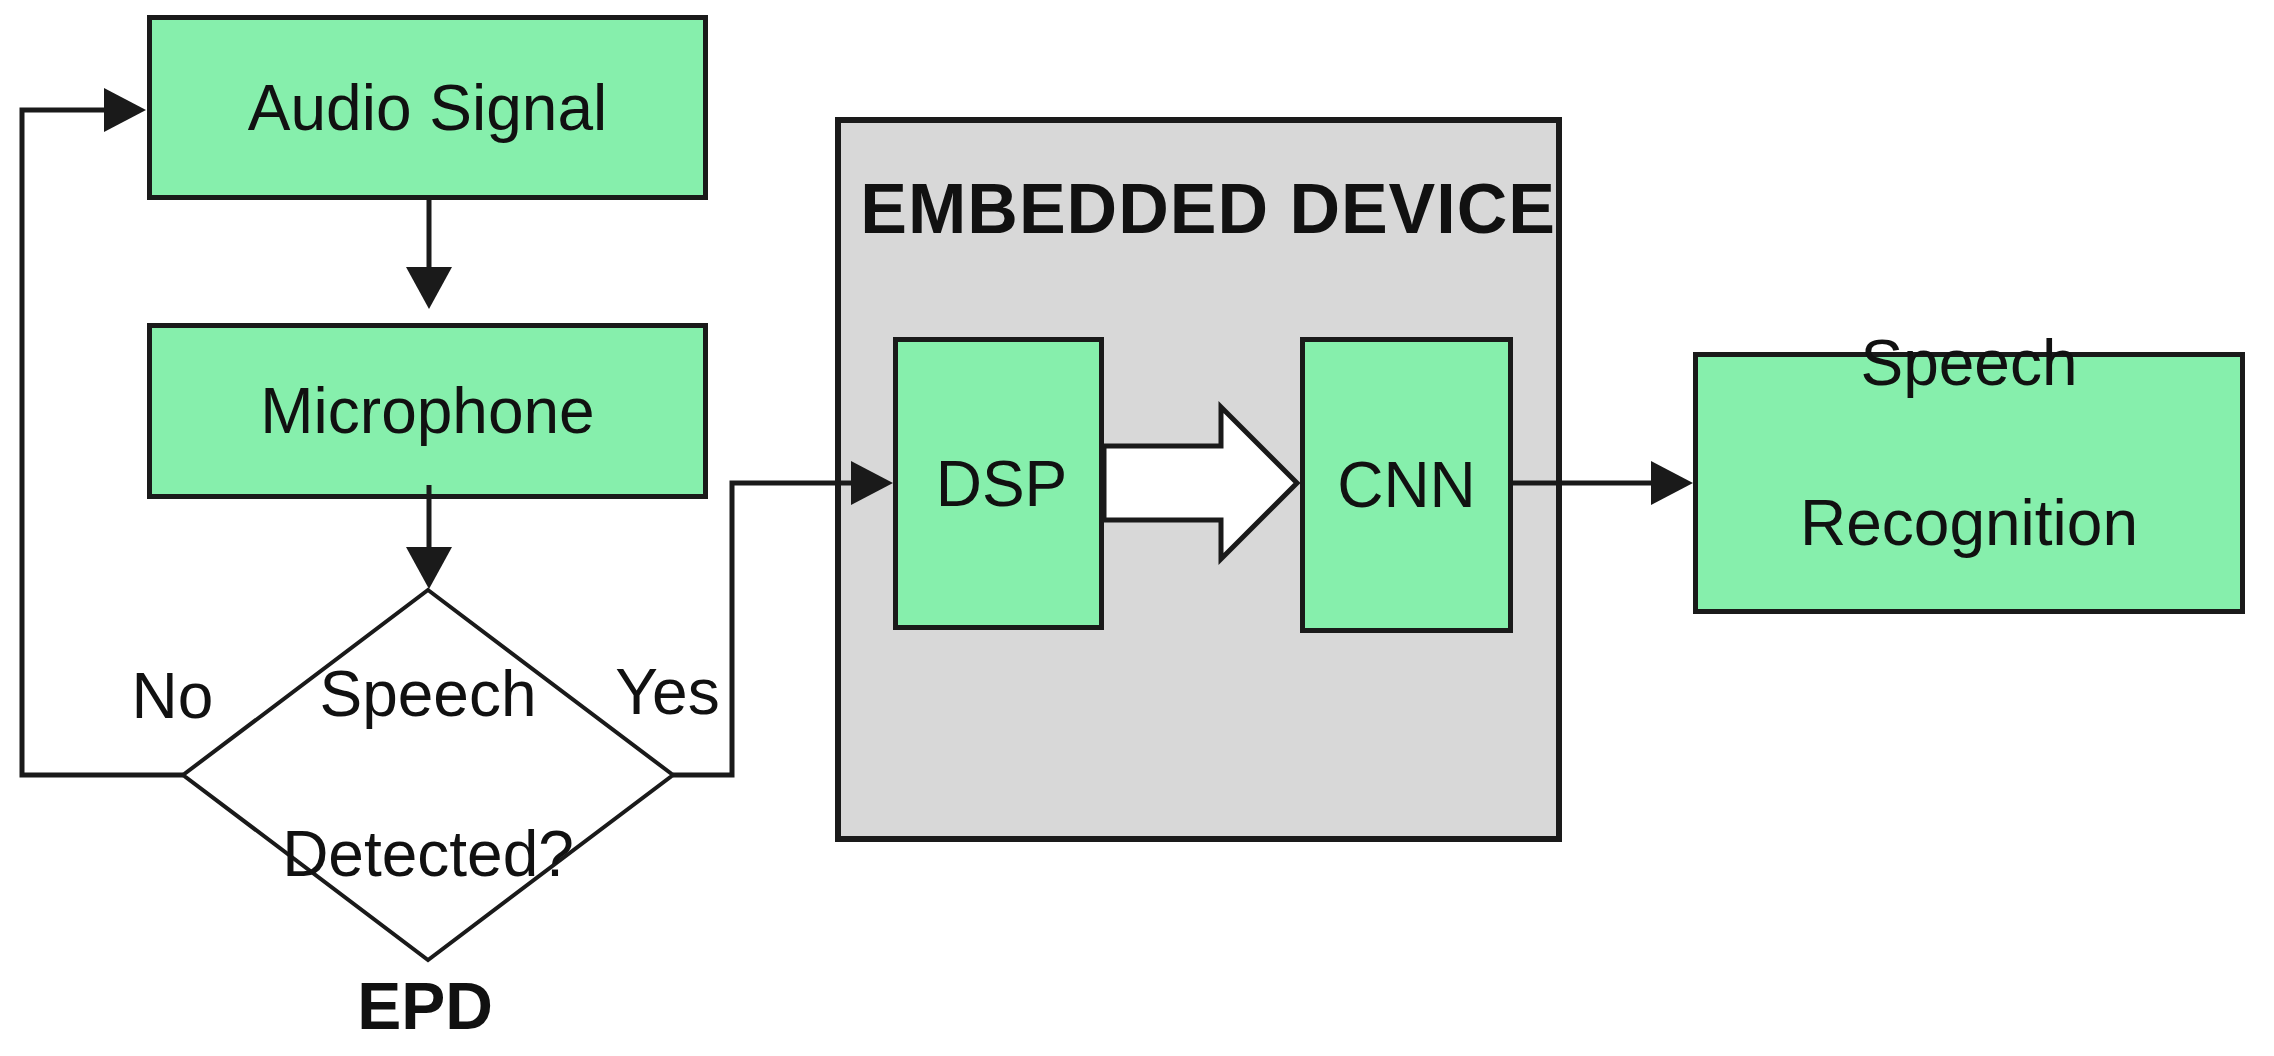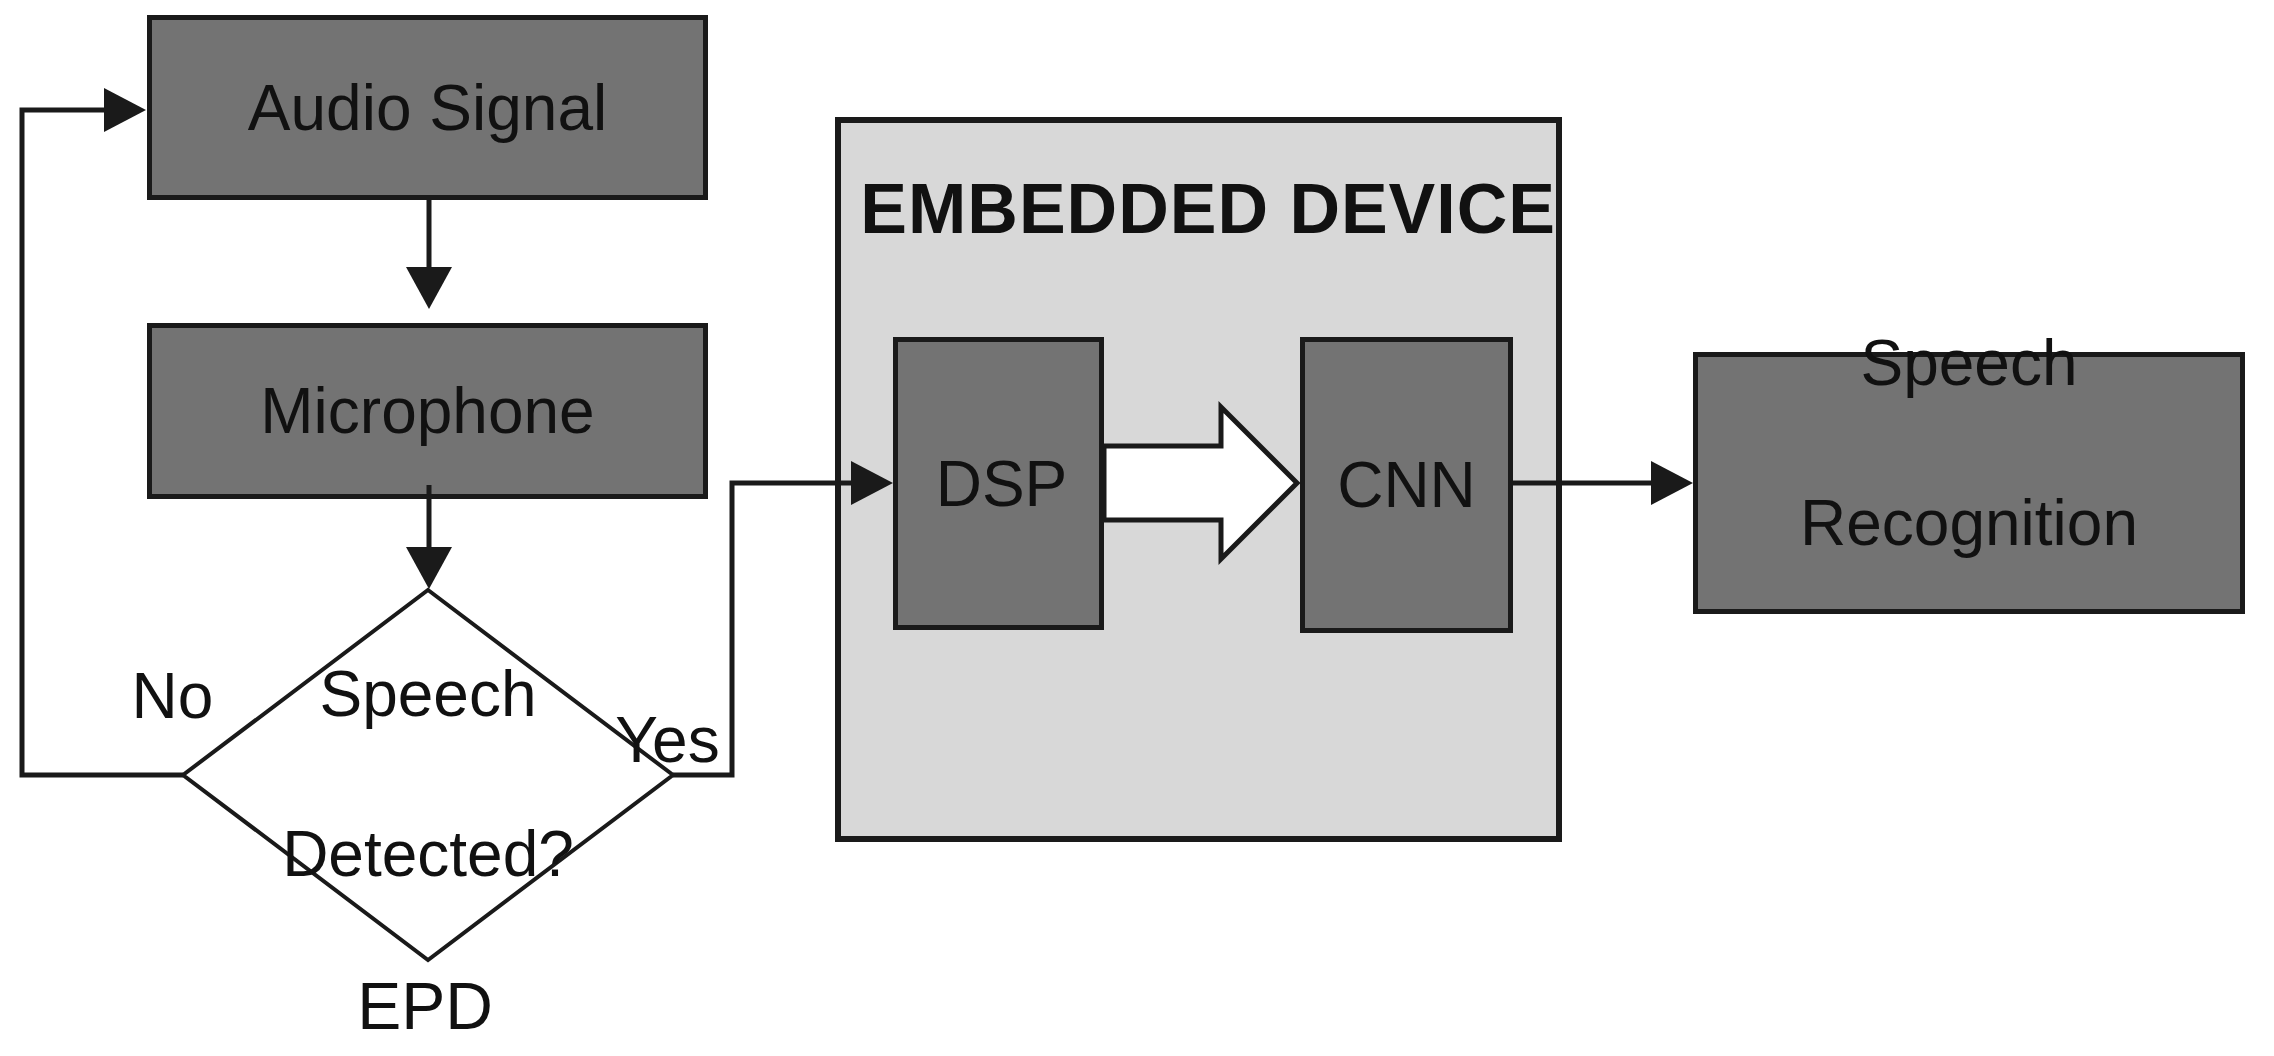--- a/index.html
+++ b/index.html
@@ -5,21 +5,21 @@
   html,body{margin:0;padding:0;background:#ffffff;}
   .canvas{
     position:relative;width:2274px;height:1056px;background:#ffffff;overflow:hidden;
     font-family:"Liberation Sans", sans-serif;color:#111111;
   }
   .layer{position:absolute;left:0;top:0;width:100%;height:100%;}
   .nodes{z-index:1;}
   .wires{z-index:2;pointer-events:none;}
   .labels{z-index:3;}
   .box{
-    position:absolute;box-sizing:border-box;background:#737373;
+    position:absolute;box-sizing:border-box;background:#86efac;
     border:5px solid #1a1a1a;display:flex;align-items:center;justify-content:center;
     font-size:64px;line-height:80px;text-align:center;white-space:pre-line;
   }
   .device{
     position:absolute;box-sizing:border-box;background:#d8d8d8;
     border:6px solid #1a1a1a;text-align:center;
   }
   .device-title{
     margin-top:46px;font-size:70px;font-weight:bold;letter-spacing:1px;text-align:right;
   }
@@ -28,22 +28,22 @@
   .devbox  {left:835px;top:117px; width:727px;height:725px;}
   .dsp     {left:893px;top:337px; width:211px;height:293px;padding-left:6px;}
   .cnn     {left:1300px;top:337px;width:213px;height:296px;}
   .result  {left:1693px;top:352px;width:552px;height:262px;}
   .flabel{
     position:absolute;display:flex;align-items:center;justify-content:center;
     font-size:64px;line-height:80px;text-align:center;white-space:pre-line;
   }
   .diamond-text{left:183px;top:692px;width:490px;height:164px;}
   .no-label {left:100px;top:664px;width:145px;height:64px;}
-  .yes-label{left:595px;top:660px;width:145px;height:64px;margin-top:48px;}
-  .epd-label{left:325px;top:972px;width:200px;height:68px;font-size:66px;}
+  .yes-label{left:595px;top:660px;width:145px;height:64px;}
+  .epd-label{left:325px;top:972px;width:200px;height:68px;font-size:66px;font-weight:bold;}
 </style>
 </head>
 <body>
 
 <div class="canvas">
 
   <div class="layer nodes">
     <div class="box audio">
       <span>Audio Signal</span>
     </div>

